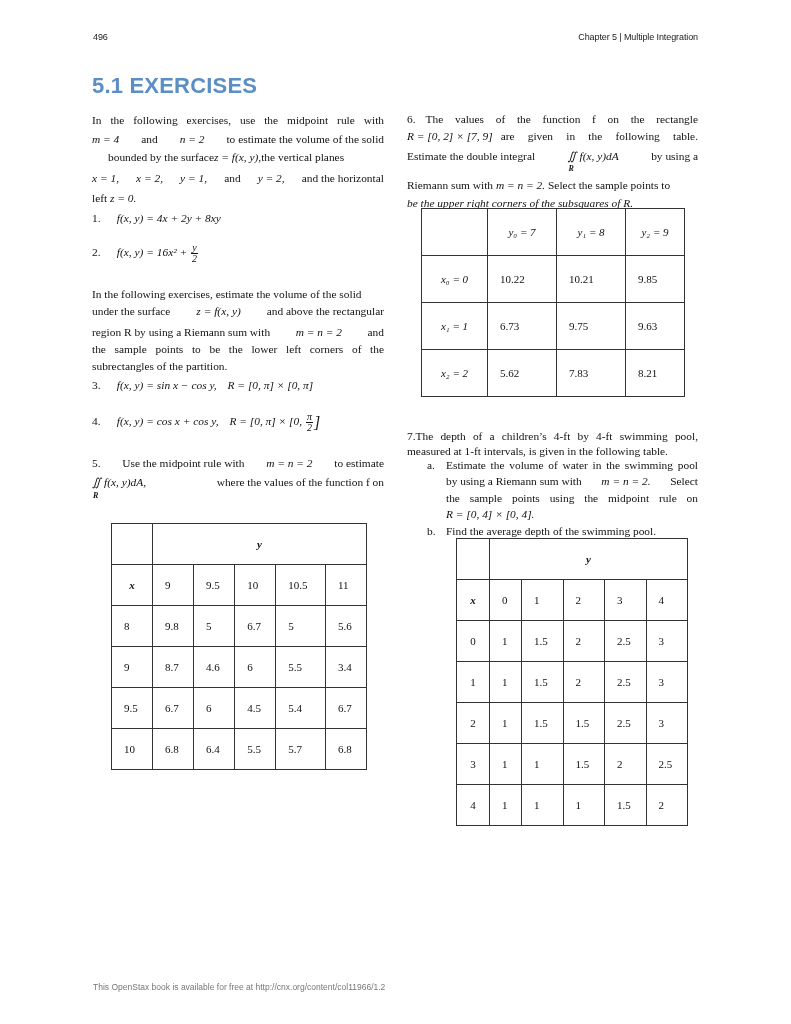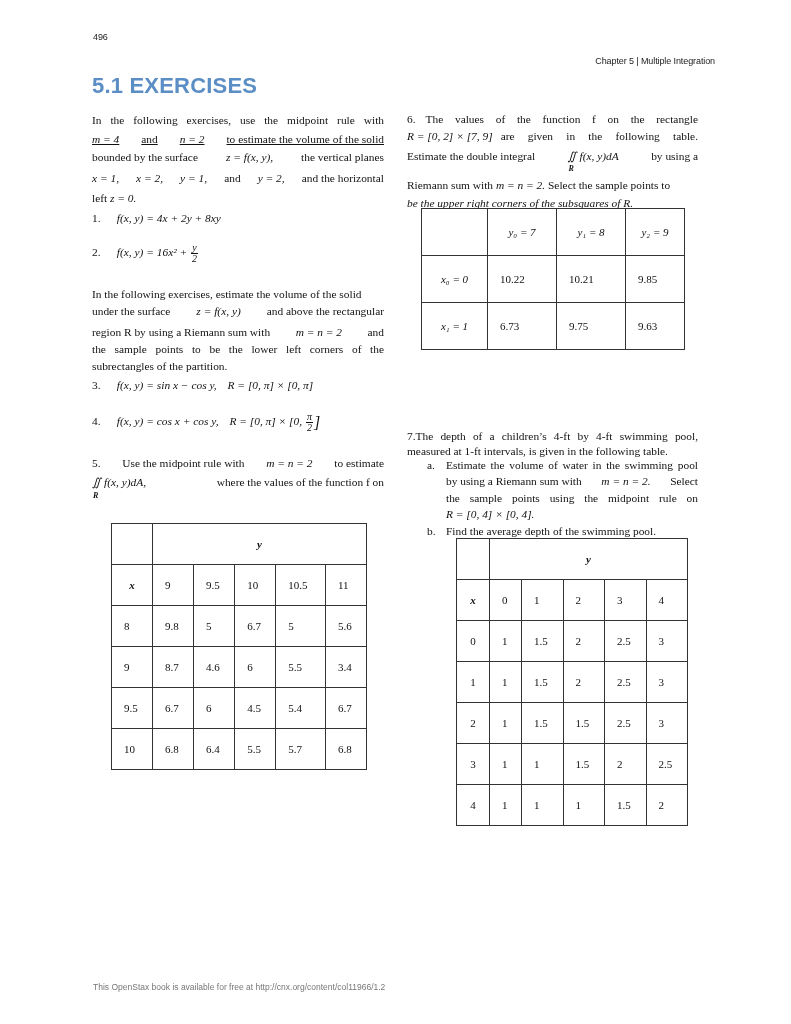--- a/index.html
+++ b/index.html
@@ -1,21 +1,21 @@
 <!DOCTYPE html>
 <html><head>
   <meta charset="utf-8">
   <style>
     * { margin: 0; padding: 0; box-sizing: border-box; }
     html, body { width: 791px; height: 1024px; background: #ffffff; overflow: hidden; }
     body { position: relative; font-family: "Liberation Serif", serif; color: #111; }
 
     .running-head { position: absolute; top: 32px; font-family: Liberation Sans, sans-serif; font-size: 9px; color: #222; letter-spacing: -0.1px; }
     .page-num { left: 93px; }
-    .chapter { right: 76px; margin-top: 24px; }
+    .chapter { right: 93px; }
 
     .section-title { position: absolute; left: 92px; top: 73px; font-family: "Liberation Sans", sans-serif; font-weight: bold; font-size: 22px; color: #5b8ec4; letter-spacing: 0.2px; }
 
     .col { position: absolute; font-size: 11.4px; line-height: 1.5; }
     .col-left { left: 92px; width: 292px; top: 111px; }
     .col-right { left: 407px; width: 291px; top: 111px; }
 
     .para { text-align: justify; }
     .m { font-family: "Liberation Serif", serif; font-style: italic; }
     .b { font-weight: bold; font-style: italic; }
@@ -41,27 +41,27 @@
 </head>
 <body>
 
 <div class="running-head page-num">496</div>
 <div class="running-head chapter">Chapter 5 | Multiple Integration</div>
 
 <div class="section-title">5.1 EXERCISES</div>
 
 <div class="col col-left" style="line-height:18.5px;">
   <div class="para" style="text-align:justify;text-align-last:justify;">In the following exercises, use the midpoint rule with</div>
-  <div style="display:flex;justify-content:space-between;text-decoration:underline;">
+  <div style="display:flex;justify-content:space-between;">
     <span class="m">m = 4</span>
     <span>and</span>
     <span class="m">n = 2</span>
     <span>to estimate the volume of the solid</span>
   </div>
-  <div style="display:flex;justify-content:space-between;">
+  <div style="display:flex;justify-content:flex-start;margin-left:16px;">
     <span>bounded by the surface</span>
     <span class="m">z = f(x, y),</span>
     <span>the vertical planes</span>
   </div>
   <div style="display:flex;justify-content:space-between;margin-top:2px;">
     <span class="m">x = 1,</span>
     <span class="m">x = 2,</span>
     <span class="m">y = 1,</span>
     <span>and</span>
     <span class="m">y = 2,</span>
@@ -219,20 +219,26 @@
     <td class="lbl">x₀ = 0</td>
     <td>10.22</td>
     <td>10.21</td>
     <td>9.85</td>
   </tr>
   <tr style="height:47px;">
     <td class="lbl">x₁ = 1</td>
     <td>6.73</td>
     <td>9.75</td>
     <td>9.63</td>
+  </tr>
+  <tr style="height:47px;">
+    <td class="lbl">x₂ = 2</td>
+    <td>5.62</td>
+    <td>7.83</td>
+    <td>8.21</td>
   </tr>
 </tbody>
   </table>
 
 <div class="col" style="left:407px;width:291px;top:429px;line-height:14.5px;">
   <div style="display:flex;justify-content:space-between;">
     <span>7.</span>
     <span style="flex:1;text-align:justify;text-align-last:justify;">The depth of a children’s 4-ft by 4-ft swimming pool,</span>
   </div>
   <div>measured at 1-ft intervals, is given in the following table.</div>

